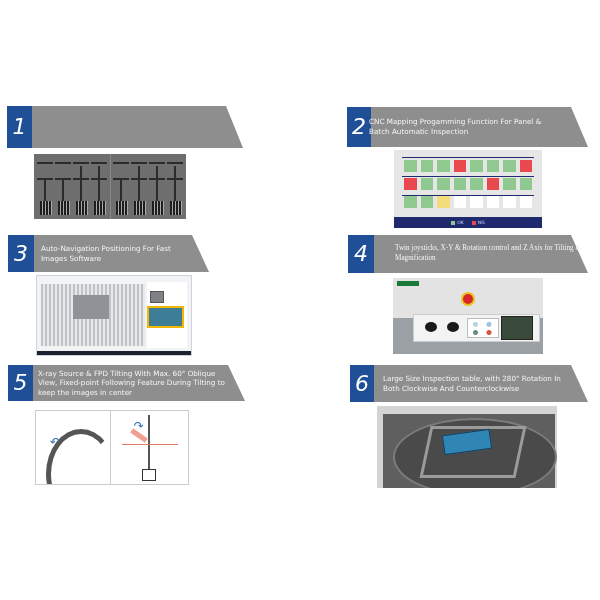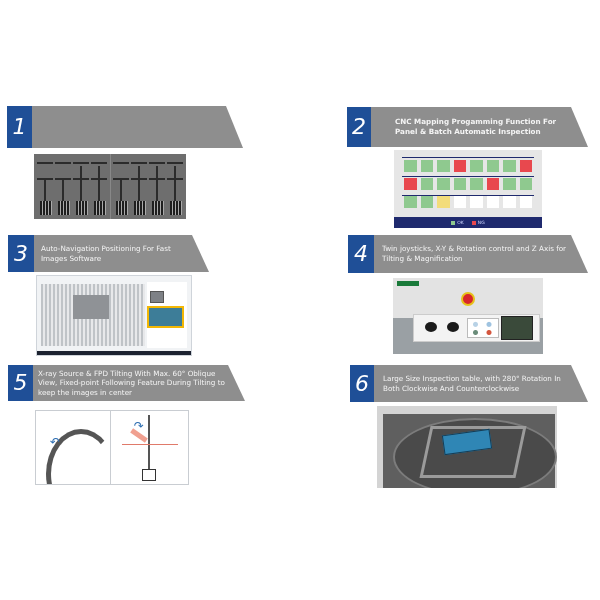--- a/index.html
+++ b/index.html
@@ -130,21 +130,21 @@
         <div class="bars"></div>
       </div>
   </div>
 </div>
 
 <div class="banner" style="left:347px; top:107px; width:241px; height:40px;">
   <svg style="position:absolute;left:24px;top:0" width="217" height="40">
       <polygon points="0,0 200,0 217,40 0,40" fill="#8e8e8e"></polygon>
     </svg>
   <div class="num" style="width:24px; line-height:40px;">2</div>
-  <div class="txt" style="left:48px; width:180px;font-weight:bold;">CNC Mapping Progamming Function For Panel &amp; Batch Automatic Inspection</div>
+  <div class="txt" style="left:22px; width:180px;">CNC Mapping Progamming Function For Panel &amp; Batch Automatic Inspection</div>
 </div>
 <div class="img img2" style="left:394px; top:150px; width:148px; height:78px;">
   <div class="path" style="left:8px; right:8px; top:7px;"></div>
   <div class="path" style="left:8px; right:8px; top:26px;"></div>
   <div class="path" style="left:8px; right:8px; top:45px;"></div>
   <div class="grid" id="cnc-grid">
       <div class="row">
         <div class="cell" style="background: rgb(143, 201, 143);"></div>
         <div class="cell" style="background: rgb(143, 201, 143);"></div>
         <div class="cell" style="background: rgb(143, 201, 143);"></div>
@@ -195,21 +195,21 @@
   <div class="thumb"></div>
   <div class="hl"></div>
   <div class="taskbar"></div>
 </div>
 
 <div class="banner" style="left:348px; top:235px; width:240px; height:38px;">
   <svg style="position:absolute;left:26px;top:0" width="214" height="38">
       <polygon points="0,0 197,0 214,38 0,38" fill="#8e8e8e"></polygon>
     </svg>
   <div class="num" style="width:26px; line-height:38px;">4</div>
-  <div class="txt" style="left:34px; width:190px;">Twin joysticks, X-Y &amp; Rotation  control and Z Axis for Tilting &amp; Magnification</div>
+  <div class="txt" style="left:47px; width:190px;font-family:Liberation Serif, serif;">Twin joysticks, X-Y &amp; Rotation  control and Z Axis for Tilting &amp; Magnification</div>
 </div>
 <div class="img img4" style="left:393px; top:278px; width:150px; height:76px;">
   <div class="wall"></div>
   <div class="tag"></div>
   <div class="estop"></div>
   <div class="plate"></div>
   <div class="joy" style="left:32px;"></div>
   <div class="joy" style="left:54px;"></div>
   <div class="btns"></div>
   <div class="pad"></div>

